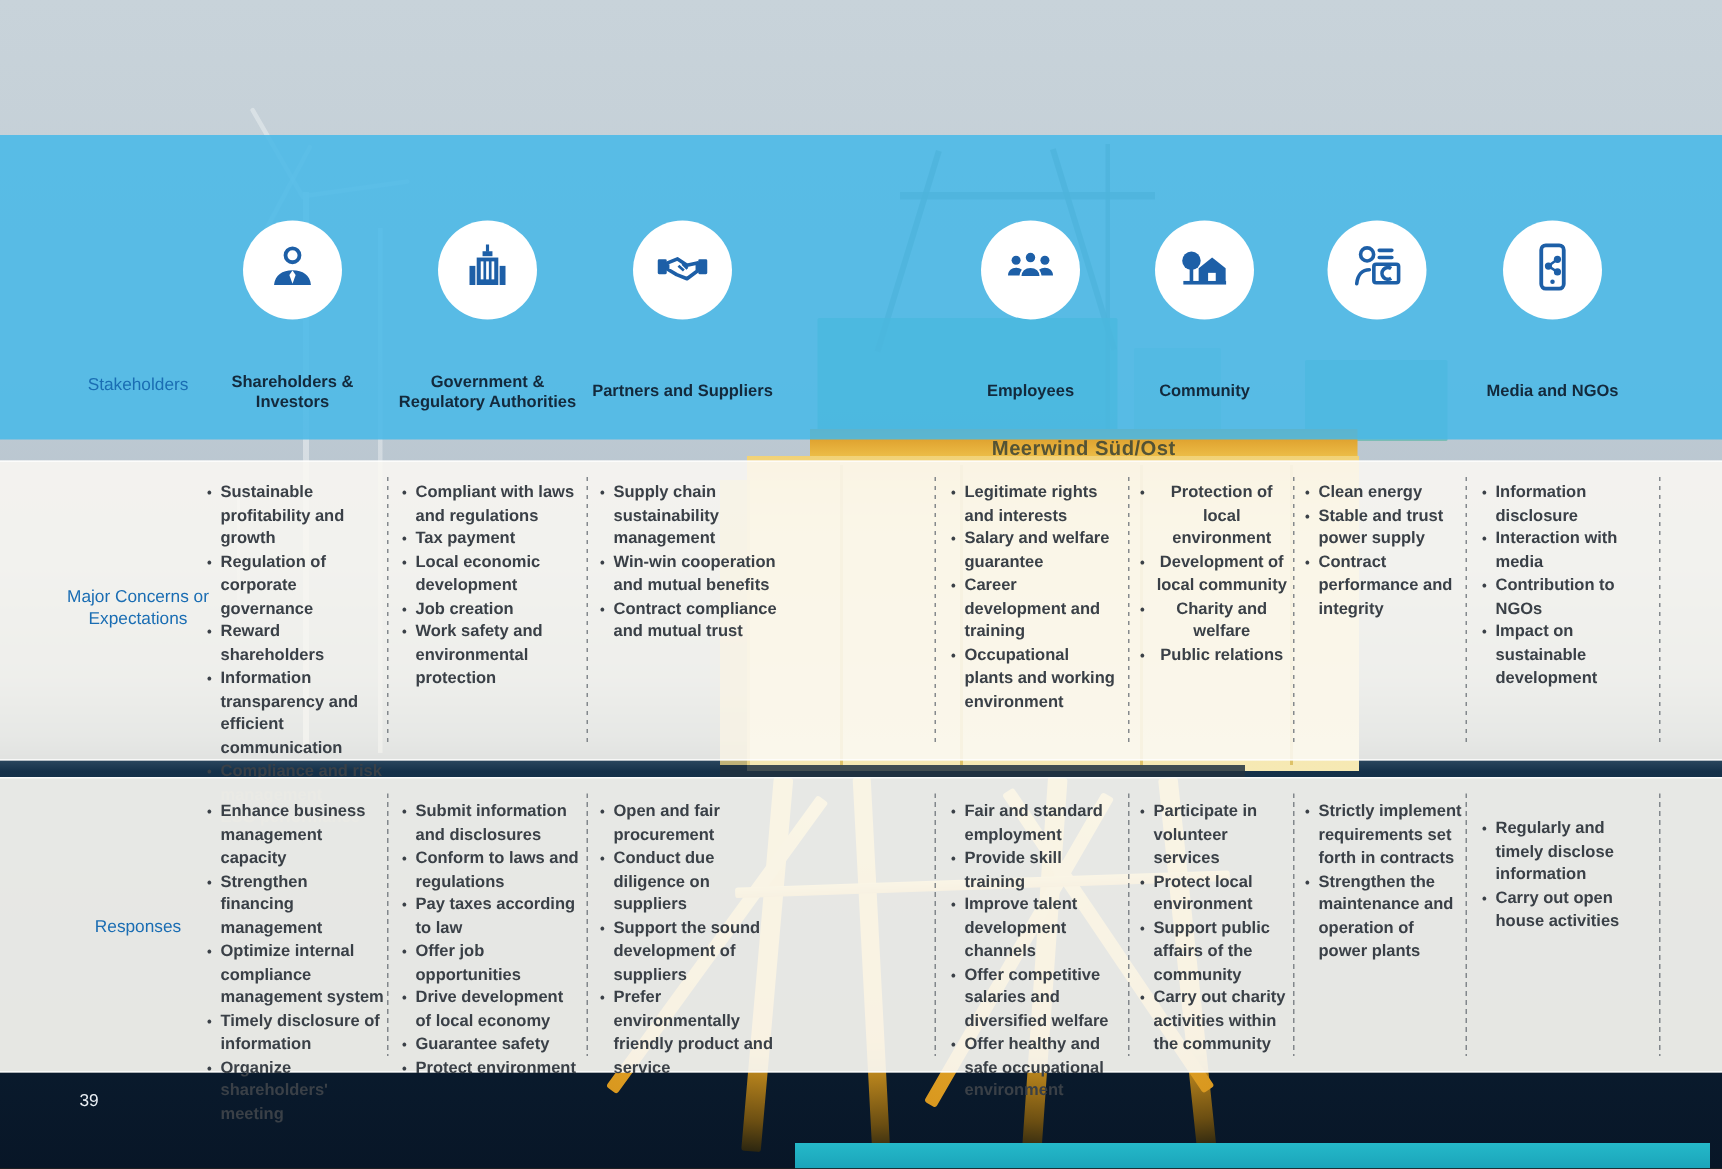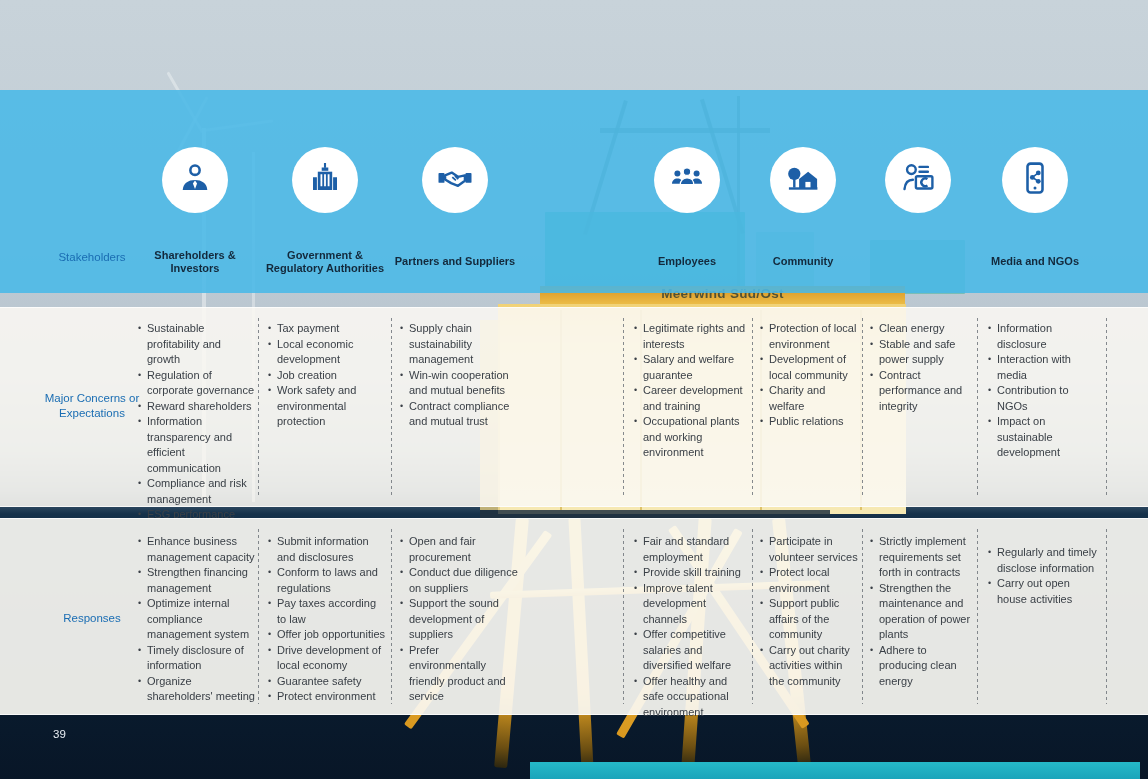--- a/index.html
+++ b/index.html
@@ -10,21 +10,21 @@
   }
   .stage *{box-sizing:border-box;}
   
   .ph{position:absolute;}
   .turbine-mast{background:linear-gradient(180deg,#eef1f3,#c9d3da);opacity:.8;}
   .turbine-blade{background:#e9eef1;opacity:.55;border-radius:2px;}
   .crane-bar{background:#6f8f85;opacity:.75;}
   .teal-block{border-radius:1px;}
   .vessel-banner{
     background:linear-gradient(180deg,#d89422,#eec04a);
-    display:flex;align-items:flex-start;justify-content:center;
+    display:flex;align-items:flex-end;justify-content:center;
   }
   .vessel-text{color:#3c4434;font-size:13.5px;font-weight:bold;letter-spacing:.3px;opacity:.85;}
   .platform-body{background:linear-gradient(180deg,#f1d277 0,#f4e096 40px,#f6e9b4 100%);}
   .plat-line{background:#d8b855;opacity:.8;}
   .leg{background:linear-gradient(180deg,#f3bf37 0,#eaa724 70%,#6b4e12 92%,#2c2610 100%);border-radius:2px;}
   .leg-d{background:linear-gradient(180deg,#f6ca4d,#d9981f);border-radius:2px;}
   .teal-strip{background:linear-gradient(180deg,#25b9c9,#1aa4ba);}
   
   .band{position:absolute;left:0;width:1148px;}
   .band-blue{top:90px;height:203px;background:rgba(73,184,231,0.88);}
@@ -40,21 +40,21 @@
   .icon-circle svg{width:36px;height:36px;}
   .hlabel{
     position:absolute;top:152px;left:0;width:130px;height:40px;
     display:flex;align-items:center;justify-content:center;text-align:center;
     font-size:11px;font-weight:bold;color:#13293c;line-height:13.5px;
   }
   .cell{position:absolute;}
   .cell-concern{top:13px;}
   .cell-response{top:15px;}
   .blist{list-style:none;margin:0;padding:0;font-size:11px;line-height:15.5px;color:#3a4047;}
-  .blist li{position:relative;padding-left:9px;}
+  .blist li{position:relative;padding-left:9px;font-weight:bold;}
   .blist li::before{content:"\2022";position:absolute;left:0;top:0;font-size:9px;line-height:15.5px;color:#3a4047;}
   .vdiv{
     position:absolute;top:10px;bottom:10px;width:1px;
     background:repeating-linear-gradient(180deg,#70767c 0 3px,transparent 3px 6px);opacity:.85;
   }
   .page-number{position:absolute;left:53px;top:728px;color:#e9eef3;font-size:11.5px;}
 </style>
 </head>
 <body>
 
@@ -199,20 +199,21 @@
             <li>Sustainable profitability and growth</li>
             <li>Regulation of corporate governance</li>
             <li>Reward shareholders</li>
             <li>Information transparency and efficient communication</li>
             <li>Compliance and risk management</li>
             <li>ESG performance</li>
           </ul>
         </div>
         <div class="cell cell-concern" style="left: 268px; width: 118px;">
           <ul class="blist">
+            <li>Compliant with laws and regulations</li>
             <li>Tax payment</li>
             <li>Local economic development</li>
             <li>Job creation</li>
             <li>Work safety and environmental protection</li>
           </ul>
         </div>
         <div class="cell cell-concern" style="left: 400px; width: 118px;">
           <ul class="blist">
             <li>Supply chain sustainability management</li>
             <li>Win-win cooperation and mutual benefits</li>
@@ -220,32 +221,32 @@
           </ul>
         </div>
         <div class="cell cell-concern" style="left: 634px; width: 114px;">
           <ul class="blist">
             <li>Legitimate rights and interests</li>
             <li>Salary and welfare guarantee</li>
             <li>Career development and training</li>
             <li>Occupational plants and working environment</li>
           </ul>
         </div>
-        <div class="cell cell-concern" style="left: 760px; width: 100px;">
+        <div class="cell cell-concern" style="left: 760px; width: 100px; text-align: center;">
           <ul class="blist">
             <li>Protection of local environment</li>
             <li>Development of local community</li>
             <li>Charity and welfare</li>
             <li>Public relations</li>
           </ul>
         </div>
         <div class="cell cell-concern" style="left: 870px; width: 106px;">
           <ul class="blist">
             <li>Clean energy</li>
-            <li>Stable and safe power supply</li>
+            <li>Stable and trust power supply</li>
             <li>Contract performance and integrity</li>
           </ul>
         </div>
         <div class="cell cell-concern" style="left: 988px; width: 114px;">
           <ul class="blist">
             <li>Information disclosure</li>
             <li>Interaction with media</li>
             <li>Contribution to NGOs</li>
             <li>Impact on sustainable development</li>
           </ul>
@@ -305,21 +306,20 @@
             <li>Participate in volunteer services</li>
             <li>Protect local environment</li>
             <li>Support public affairs of the community</li>
             <li>Carry out charity activities within the community</li>
           </ul>
         </div>
         <div class="cell cell-response" style="left: 870px; width: 106px;">
           <ul class="blist">
             <li>Strictly implement requirements set forth in contracts</li>
             <li>Strengthen the maintenance and operation of power plants</li>
-            <li>Adhere to producing clean energy</li>
           </ul>
         </div>
         <div class="cell cell-response" style="left: 988px; width: 114px; margin-top: 11px;">
           <ul class="blist">
             <li>Regularly and timely disclose information</li>
             <li>Carry out open house activities</li>
           </ul>
         </div>
         <div class="vdiv" style="left: 258px;"></div>
         <div class="vdiv" style="left: 391px;"></div>

